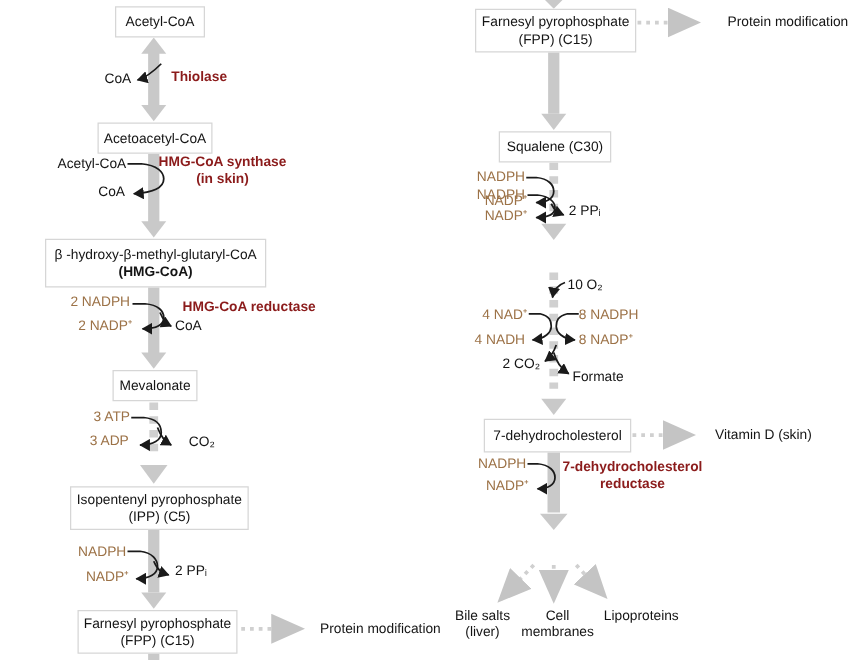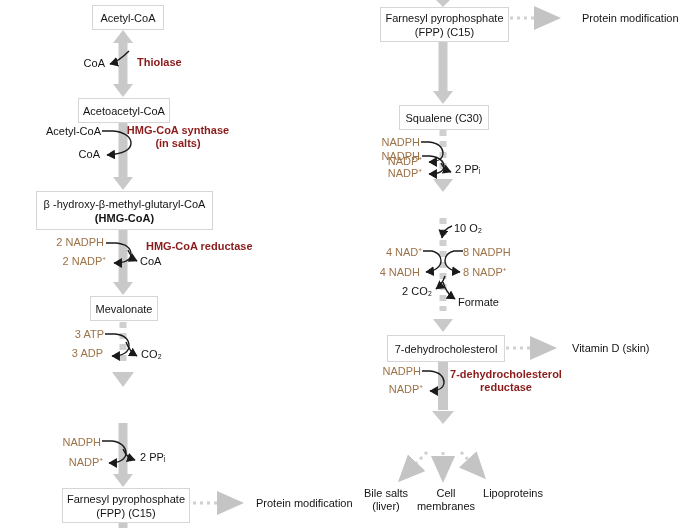--- a/index.html
+++ b/index.html
@@ -115,55 +115,59 @@
   <div class="box" style="left:78px;top:98px;width:90px;height:23px;">
     <span>Acetoacetyl-CoA</span>
   </div>
   <div class="box" style="left:36px;top:191px;width:175px;height:37px;">
     <span>β -hydroxy-β-methyl-glutaryl-CoA</span>
     <span class="b">(HMG-CoA)</span>
   </div>
   <div class="box" style="left:90px;top:296px;width:66px;height:23px;">
     <span>Mevalonate</span>
   </div>
+  <div class="box" style="left:56px;top:389px;width:141px;height:33px;">
+    <span>Isopentenyl pyrophosphate</span>
+    <span>(IPP) (C5)</span>
+  </div>
   <div class="box" style="left:62px;top:488px;width:126px;height:33px;">
     <span>Farnesyl pyrophosphate</span>
     <span>(FPP) (C15)</span>
   </div>
   <div class="box" style="left:380px;top:7px;width:127px;height:33px;">
     <span>Farnesyl pyrophosphate</span>
     <span>(FPP) (C15)</span>
   </div>
   <div class="box" style="left:399px;top:105px;width:88px;height:23px;">
     <span>Squalene (C30)</span>
   </div>
   <div class="box" style="left:387px;top:335px;width:116px;height:25px;">
     <span>7-dehydrocholesterol</span>
   </div>
 
   <div class="t enz" style="left:137px;top:56px;">Thiolase</div>
   <div class="t enz cx" style="left:178px;top:124px;">
     <div>HMG-CoA synthase</div>
-    <div>(in salts)</div>
+    <div>(in skin)</div>
   </div>
   <div class="t enz" style="left:146px;top:240px;">HMG-CoA reductase</div>
   <div class="t enz cx" style="left:506px;top:368px;">
     <div>7-dehydrocholesterol</div>
     <div>reductase</div>
   </div>
 
   <div class="t" style="right:575px;top:57px;">CoA</div>
   <div class="t" style="right:579px;top:125px;">Acetyl-CoA</div>
   <div class="t" style="right:580px;top:148px;">CoA</div>
   <div class="t cof" style="right:576px;top:236px;">2 NADPH</div>
   <div class="t cof" style="right:574px;top:255px;">2 NADP⁺</div>
   <div class="t" style="left:140px;top:255px;">CoA</div>
   <div class="t cof" style="right:576px;top:328px;">3 ATP</div>
   <div class="t cof" style="right:577px;top:347px;">3 ADP</div>
-  <div class="t" style="left:141px;top:348px;">CO₂</div>
+  <div class="t" style="left:151px;top:348px;">CO₂</div>
   <div class="t cof" style="right:579px;top:436px;">NADPH</div>
   <div class="t cof" style="right:577px;top:456px;">NADP⁺</div>
   <div class="t" style="left:140px;top:451px;">2 PPᵢ</div>
 
   <div class="t cof" style="right:260px;top:150px;">NADPH</div>
   <div class="t cof" style="right:258px;top:167px;">NADP⁺</div>
   <div class="t" style="left:455px;top:163px;">2 PPᵢ</div>
   <div class="t cof" style="right:260px;top:136px;">NADPH</div>
   <div class="t cof" style="right:258px;top:155px;">NADP⁺</div>
   <div class="t" style="left:454px;top:222px;">10 O₂</div>

